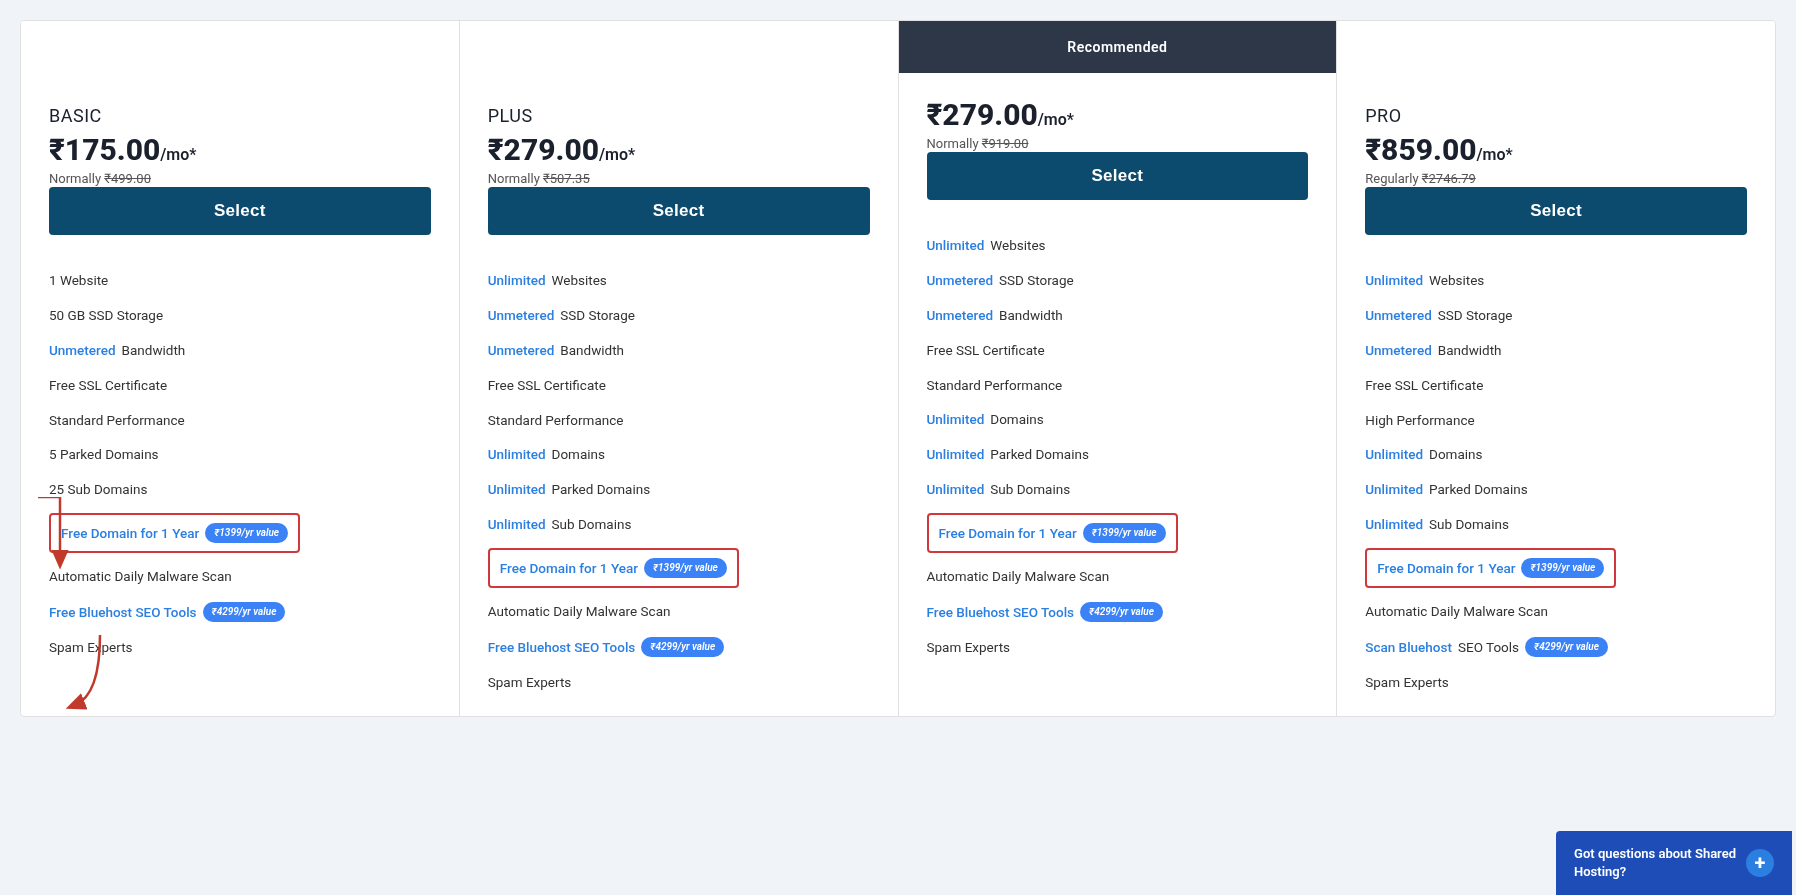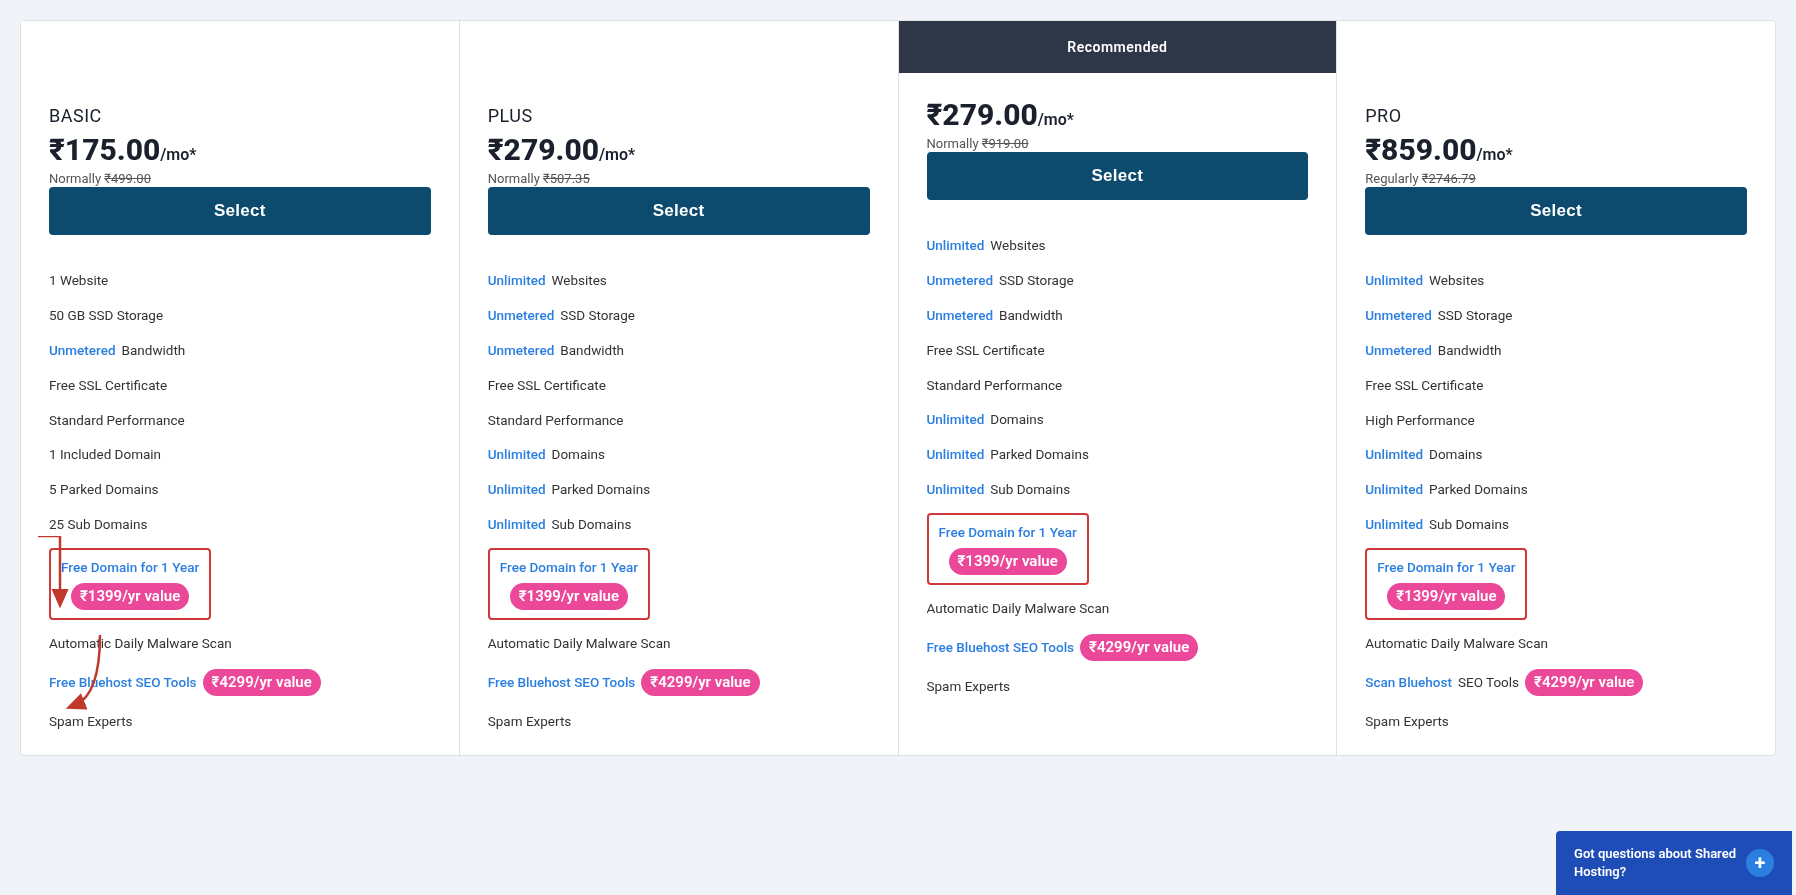--- a/index.html
+++ b/index.html
@@ -94,39 +94,39 @@
       align-items: center;
       flex-wrap: wrap;
       gap: 6px;
       line-height: 1.4;
     }
     .highlight {
       color: #2b7fe1;
       font-weight: 500;
     }
     .badge {
-      background: #ec4899;
+      background: #3b82f6;
       color: #fff;
       border-radius: 20px;
-      font-size: 15px;
+      font-size: 10px;
       padding: 3px 9px;
       font-weight: 600;
       white-space: nowrap;
+      font-style: italic;
     }
     .free-domain-row {
       display: flex;
       align-items: center;
       flex-wrap: wrap;
       gap: 6px;
       padding: 8px 0;
       border: 2px solid #d0393b;
       border-radius: 4px;
       padding: 8px 10px;
       margin: 2px 0;
-      flex-direction: column;
     }
     .free-domain-row .highlight {
       color: #2b7fe1;
       font-weight: 500;
       font-size: 13.5px;
     }
     .bottom-chat {
       position: fixed;
       bottom: 0;
       right: 4px;
@@ -185,21 +185,20 @@
           <div class="plan-name">BASIC</div>
           <div class="plan-price">₹175.00<span class="per">/mo*</span></div>
           <div class="plan-normal">Normally <s>₹499.00</s></div>
           <button class="select-btn">Select</button>
           <ul class="features-list">
             <li>1 Website</li>
             <li>50 GB SSD Storage</li>
             <li><span class="highlight">Unmetered</span> Bandwidth</li>
             <li>Free SSL Certificate</li>
             <li>Standard Performance</li>
-            <li>1 Included Domain</li>
             <li>5 Parked Domains</li>
             <li>25 Sub Domains</li>
             <li style="padding: 4px 0px;">
               <div class="free-domain-row">
                 <span class="highlight">Free Domain for 1 Year</span>
                 <span class="badge">₹1399/yr value</span>
               </div>
             </li>
             <li>Automatic Daily Malware Scan</li>
             <li>

